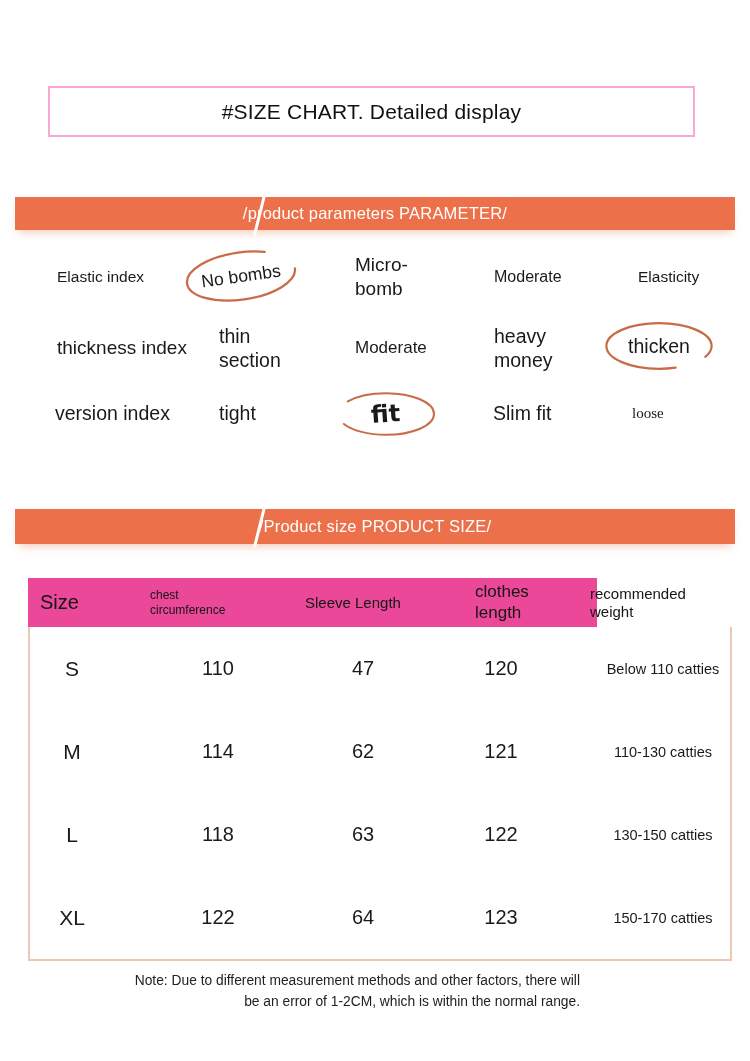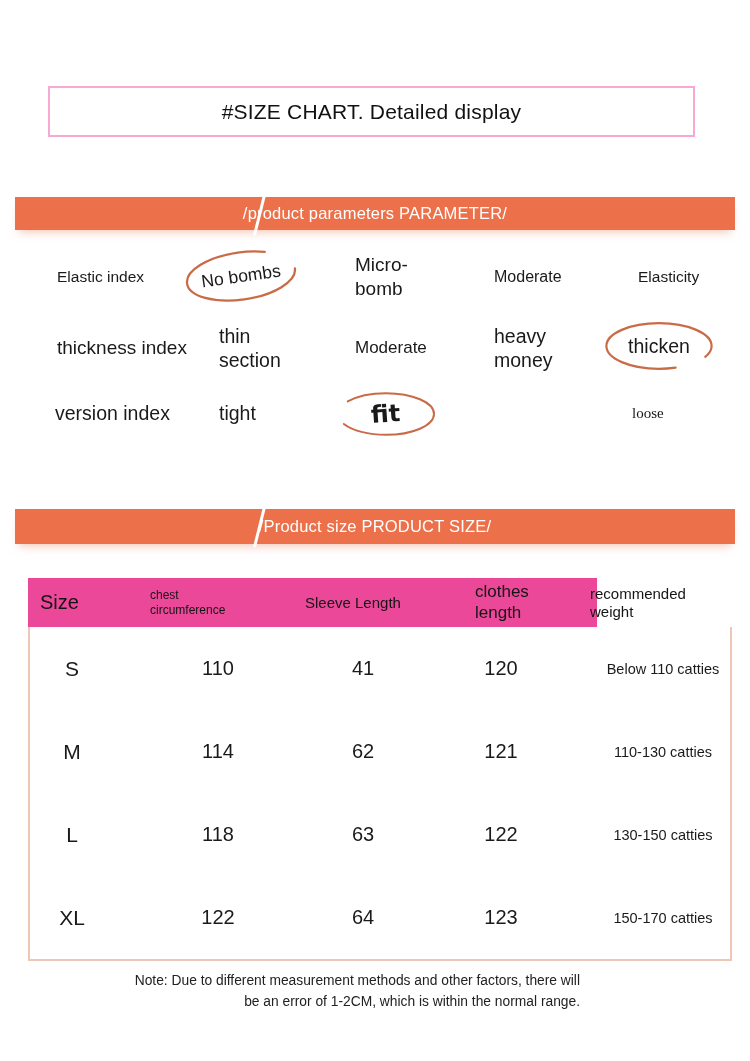--- a/index.html
+++ b/index.html
@@ -110,40 +110,41 @@
   </div>
 
   <div class="pcell r3c0">version index</div>
   <div class="pcell r3c1">tight</div>
   <div class="circle-wrap cw3">
     <svg class="ring" width="104" height="62" viewBox="0 0 130 62">
       <ellipse class="ring-el" cx="65" cy="31" rx="60" ry="26" stroke-dasharray="245 36" stroke-dashoffset="120"></ellipse>
     </svg>
     <span class="circ-text">fit</span>
   </div>
+  <div class="pcell r3c3">Slim fit</div>
   <div class="pcell r3c4">loose</div>
 
   <div class="banner banner-size">
     <div class="slash-tail"></div>
     <span>/Product size PRODUCT SIZE/</span>
   </div>
 
   <div class="thead">
     <div class="hcell h0">Size</div>
     <div class="hcell h1">chest circumference</div>
     <div class="hcell h2">Sleeve Length</div>
     <div class="hcell h3">clothes length</div>
     <div class="hcell h4">recommended weight</div>
   </div>
 
   <div class="tbody">
     <div class="trow">
       <div class="td td-size">S</div>
       <div class="td td-chest">110</div>
-      <div class="td td-sleeve">41</div>
+      <div class="td td-sleeve">47</div>
       <div class="td td-clothes">120</div>
       <div class="td td-weight">Below 110 catties</div>
     </div>
     <div class="trow">
       <div class="td td-size">M</div>
       <div class="td td-chest">114</div>
       <div class="td td-sleeve">62</div>
       <div class="td td-clothes">121</div>
       <div class="td td-weight">110-130 catties</div>
     </div>

